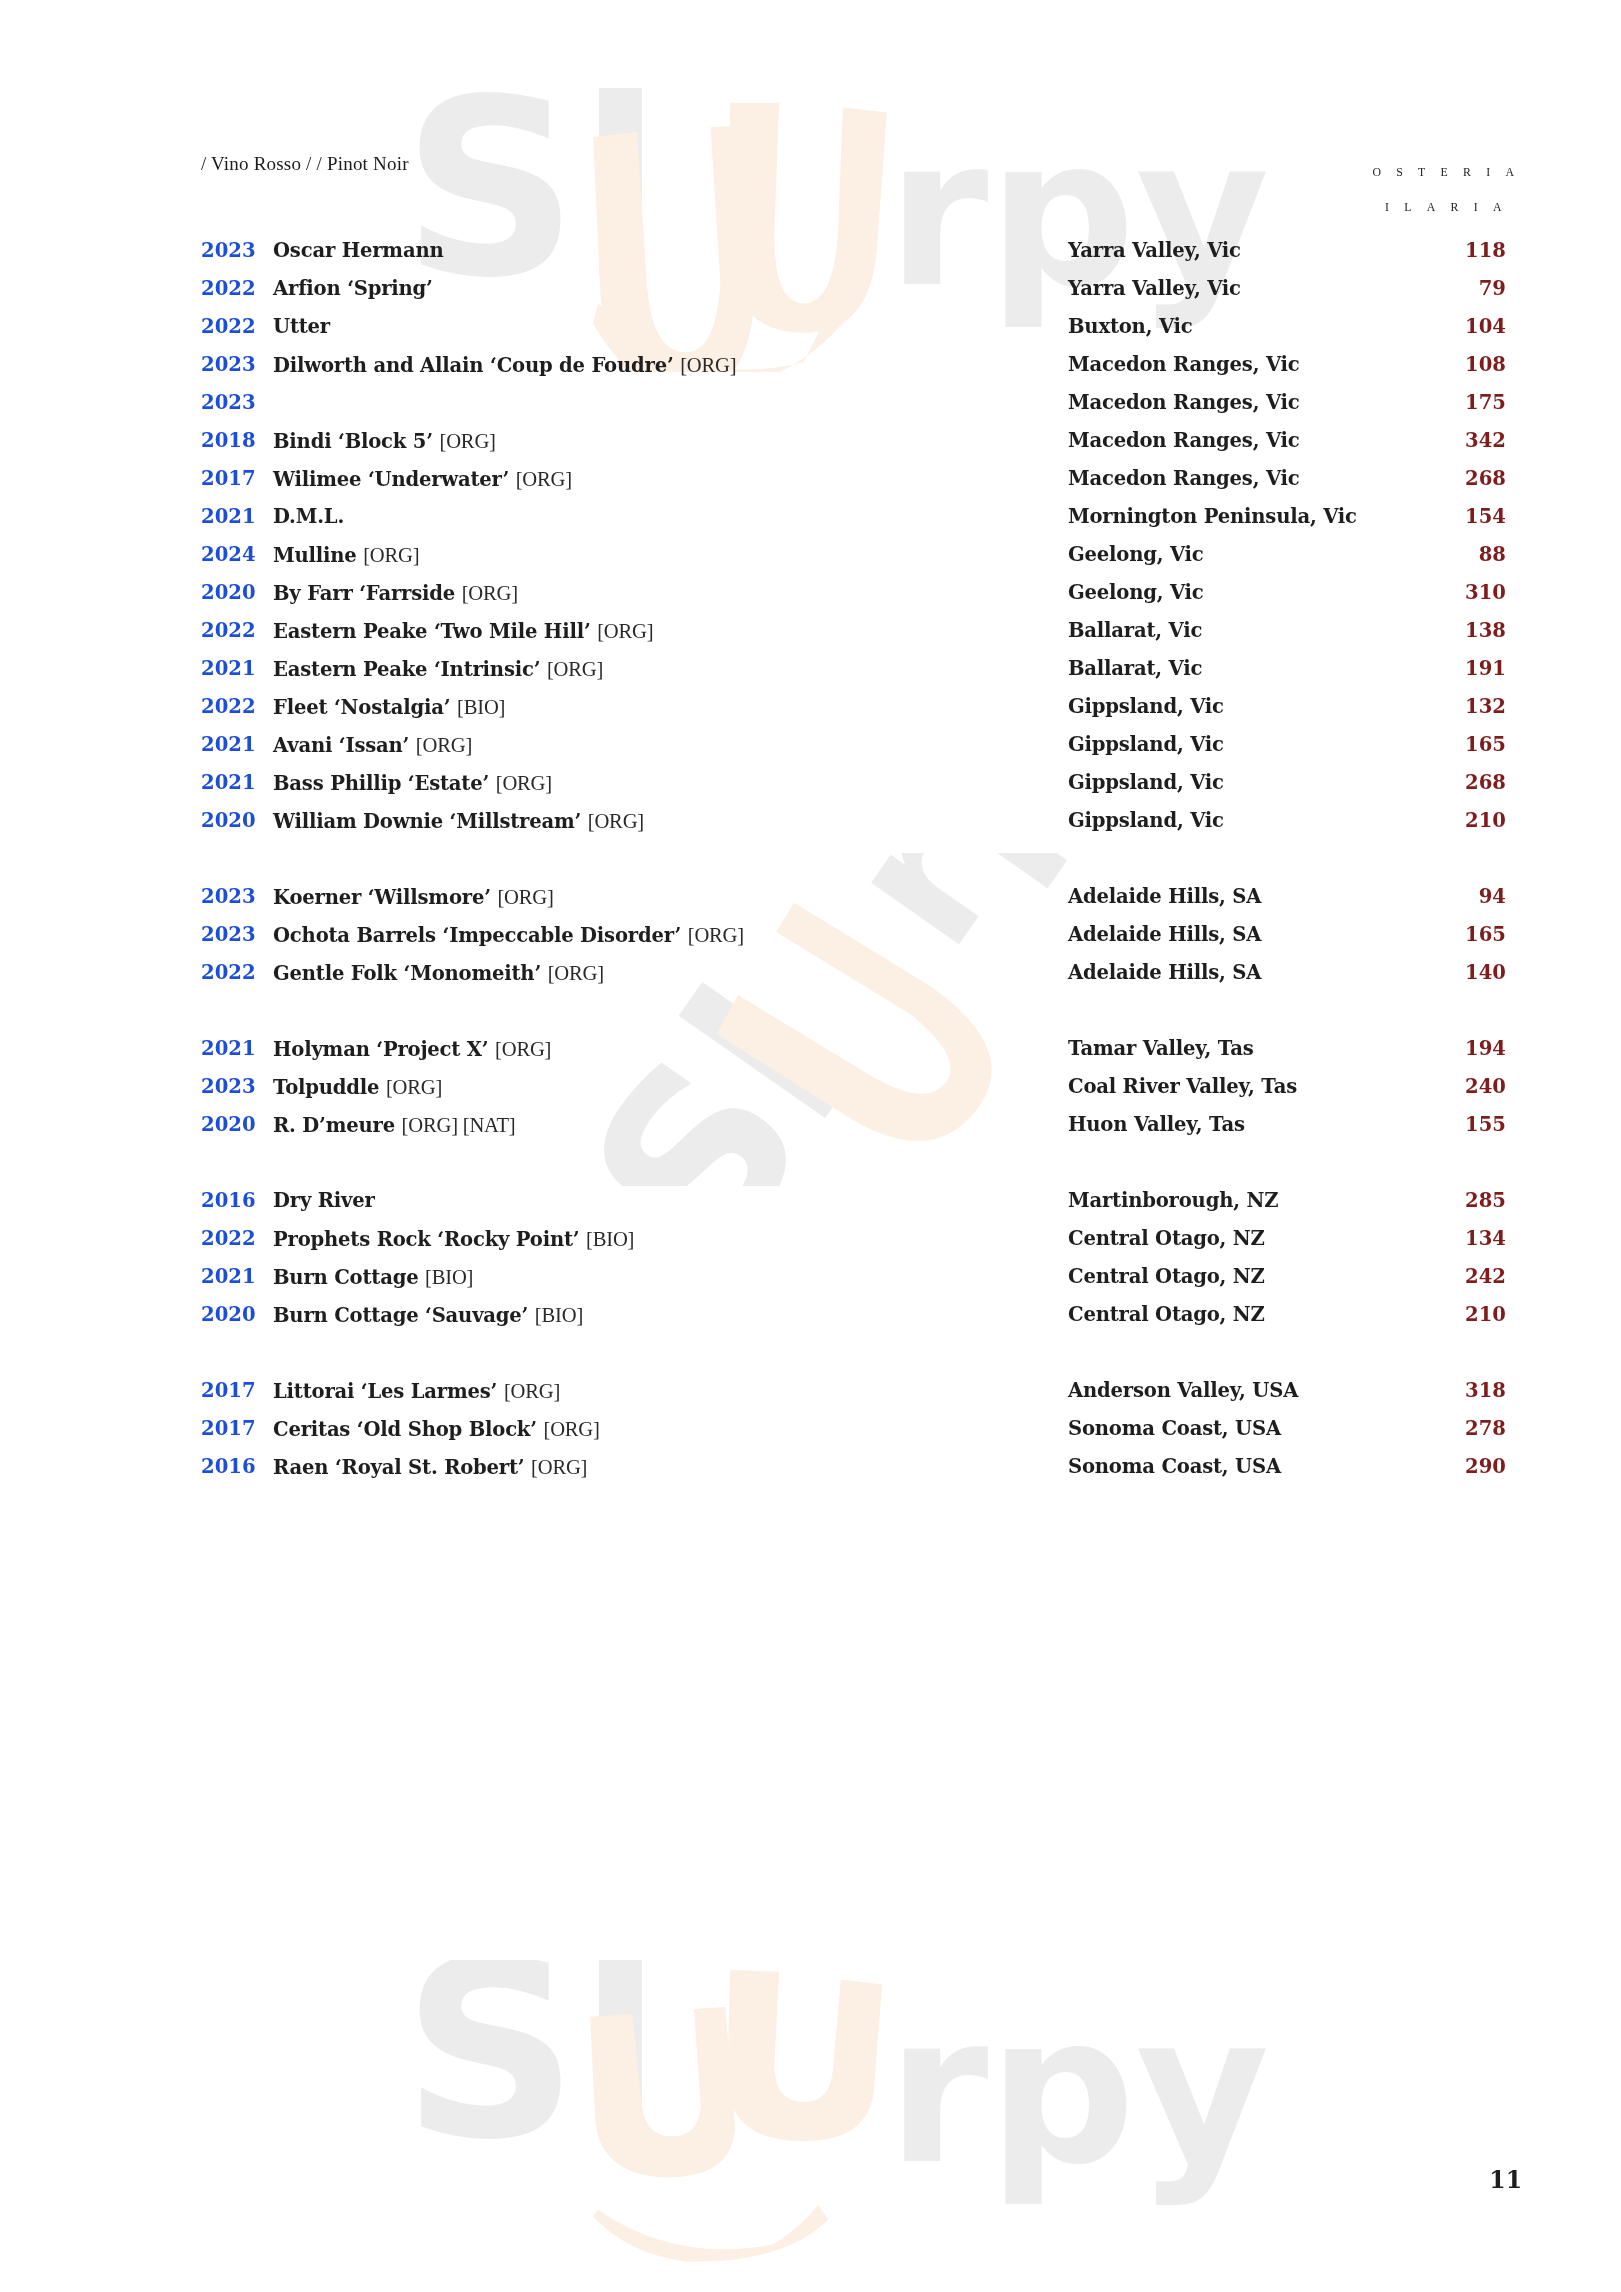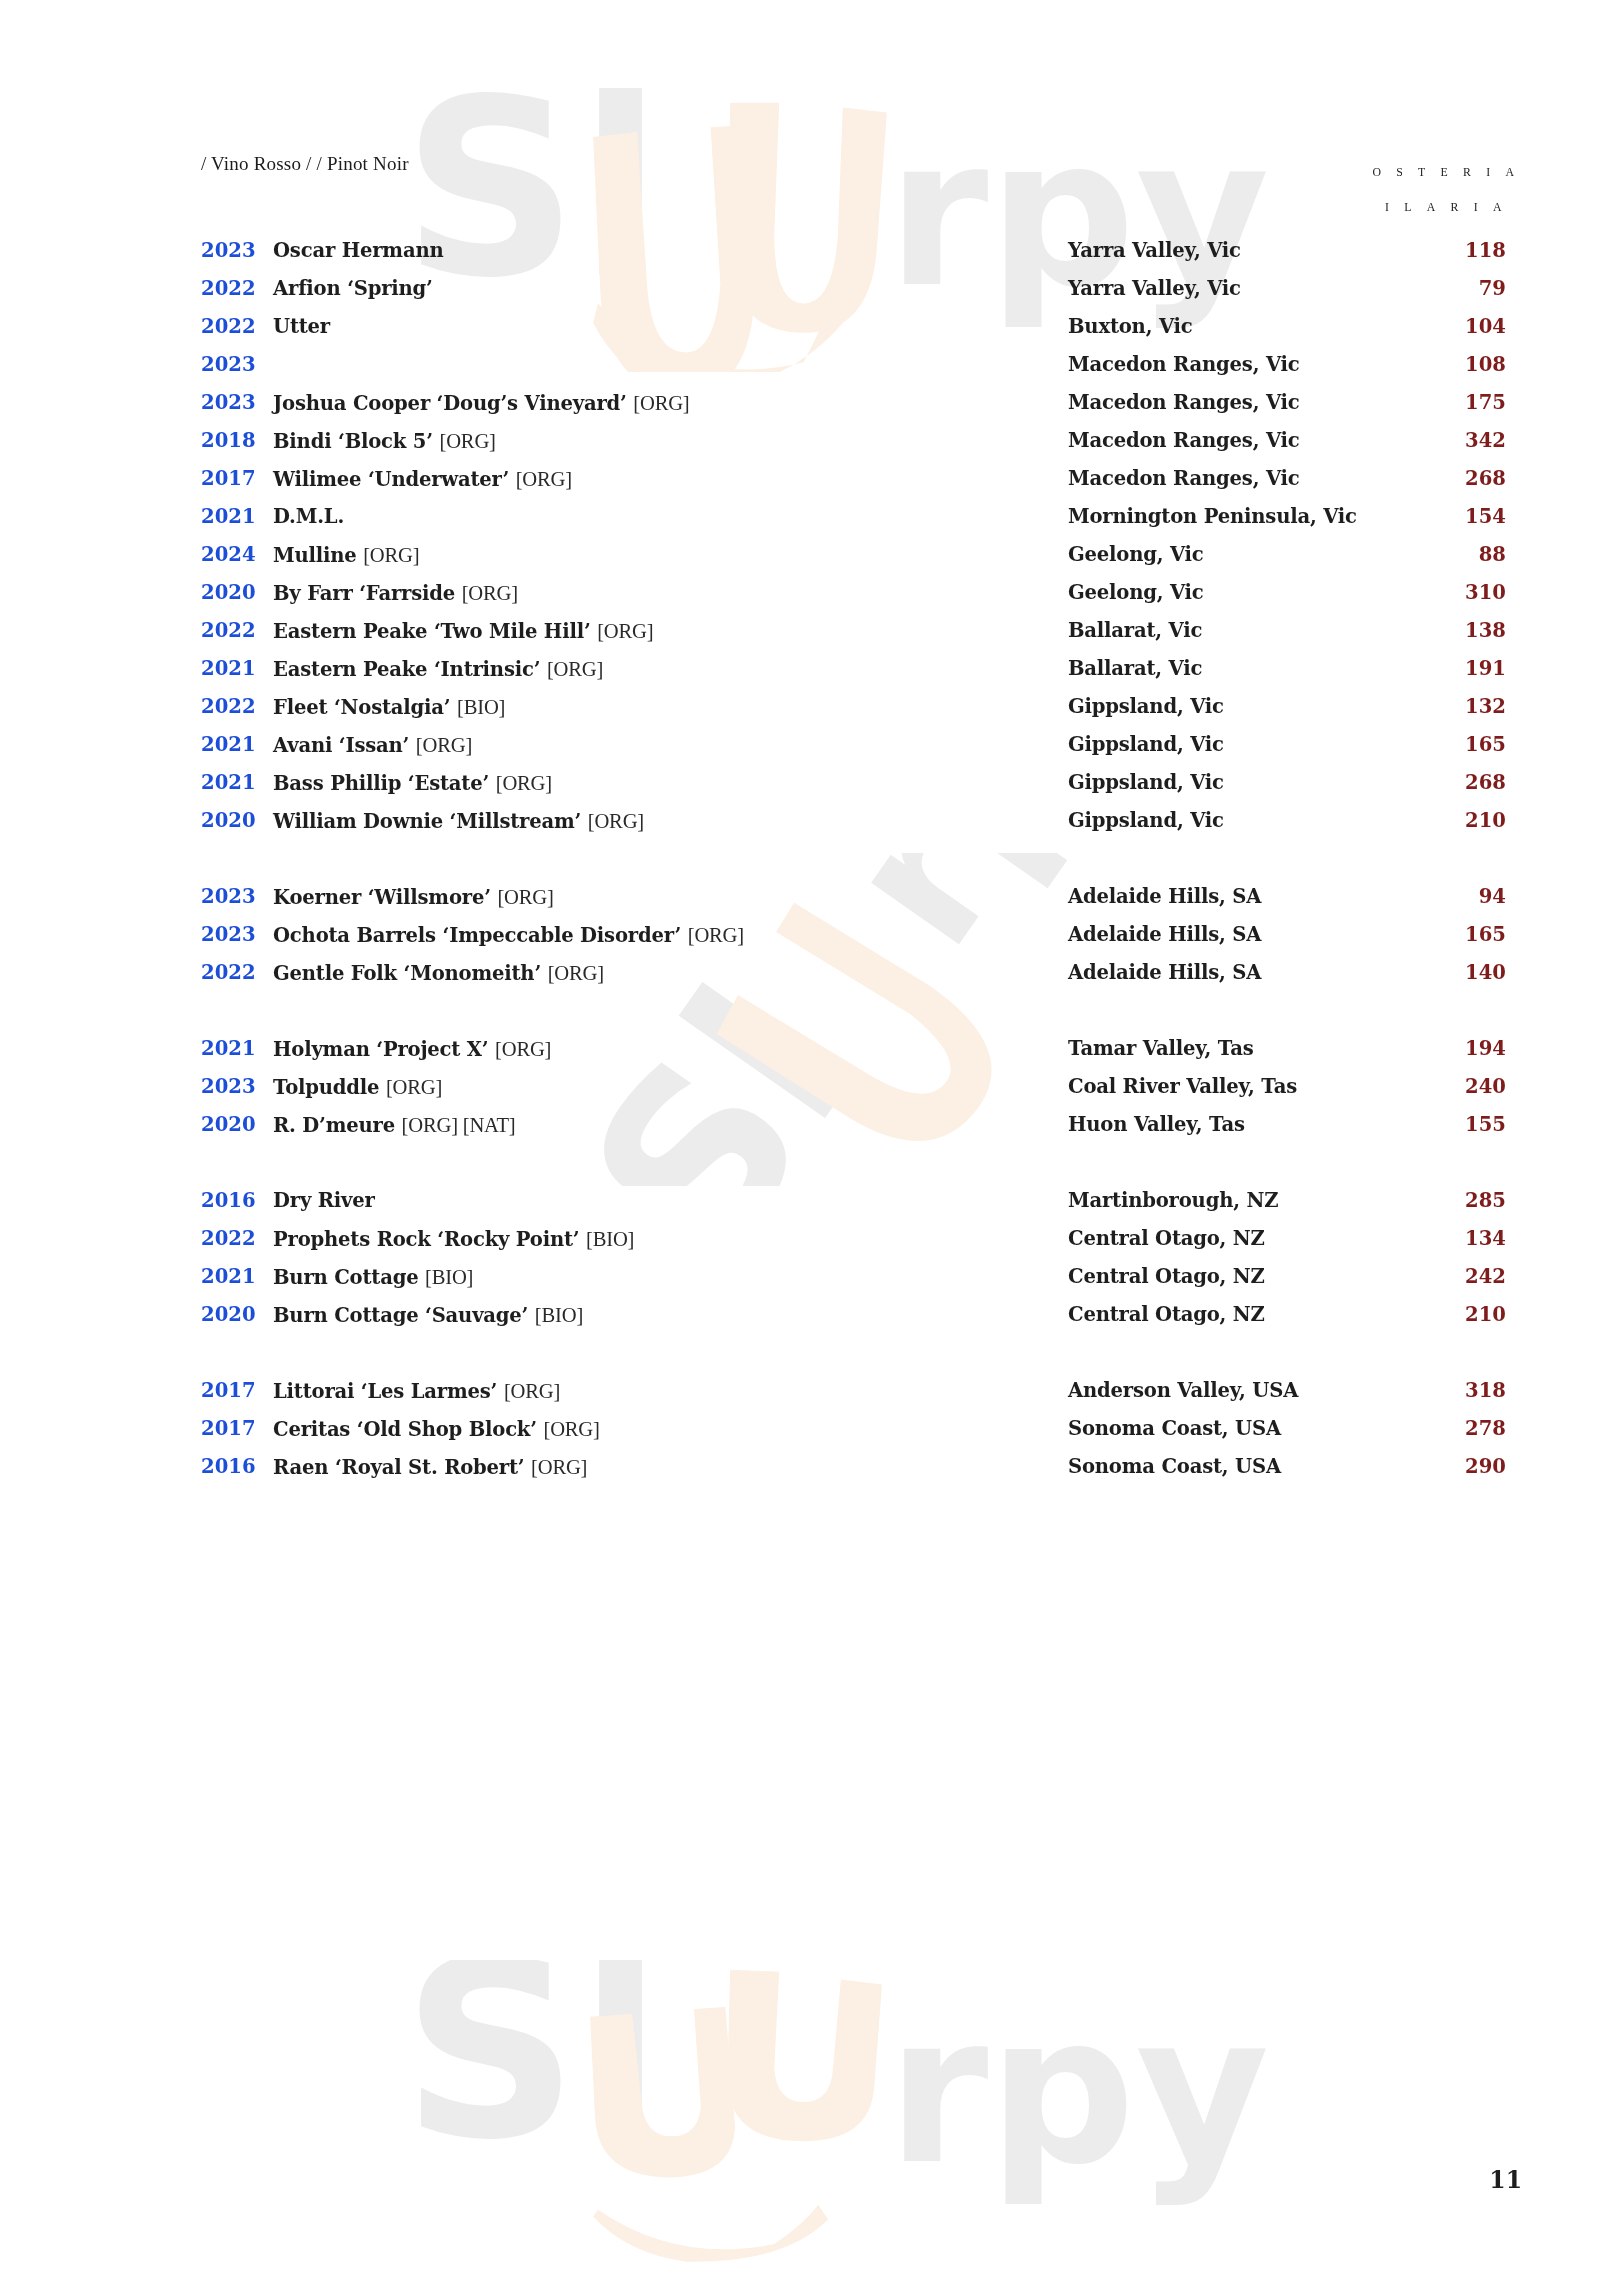--- a/index.html
+++ b/index.html
@@ -87,26 +87,26 @@
         <span class="price">79</span>
       </div>
       <div class="row">
         <span class="year">2022</span>
         <span class="name"><span>Utter</span></span>
         <span class="region">Buxton, Vic</span>
         <span class="price">104</span>
       </div>
       <div class="row">
         <span class="year">2023</span>
+        <span class="name"><span>Dilworth and Allain ‘Coup de Foudre’</span> <span class="tag">[ORG]</span></span>
         <span class="region">Macedon Ranges, Vic</span>
         <span class="price">108</span>
       </div>
       <div class="row">
         <span class="year">2023</span>
-        <span class="name"><span>Joshua Cooper ‘Doug’s Vineyard’</span> <span class="tag">[ORG]</span></span>
         <span class="region">Macedon Ranges, Vic</span>
         <span class="price">175</span>
       </div>
       <div class="row">
         <span class="year">2018</span>
         <span class="name"><span>Bindi ‘Block 5’</span> <span class="tag">[ORG]</span></span>
         <span class="region">Macedon Ranges, Vic</span>
         <span class="price">342</span>
       </div>
       <div class="row">

